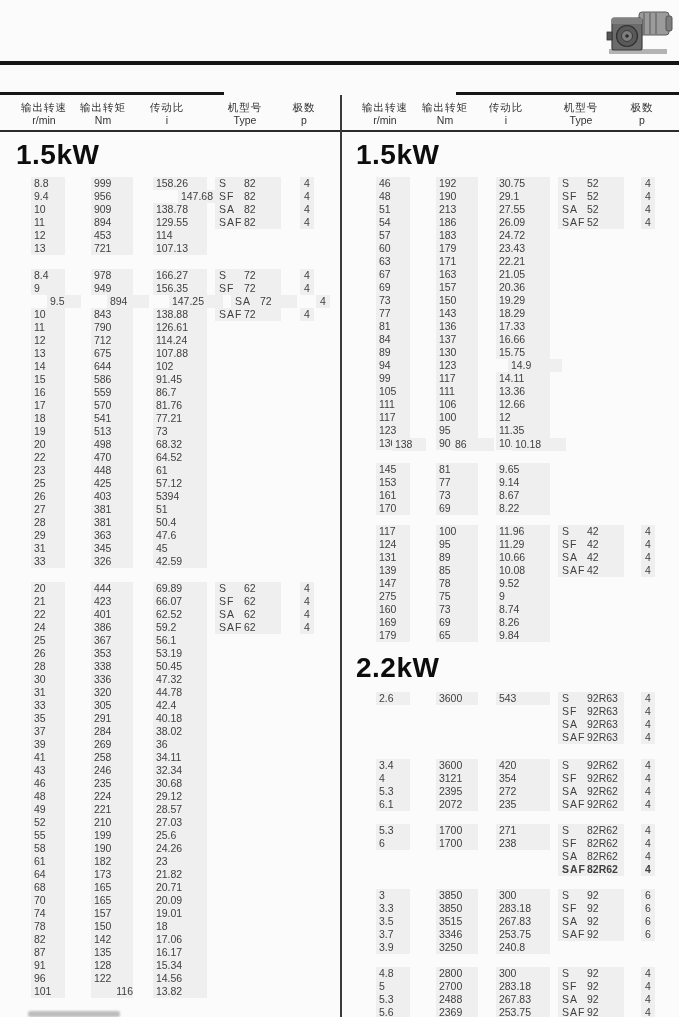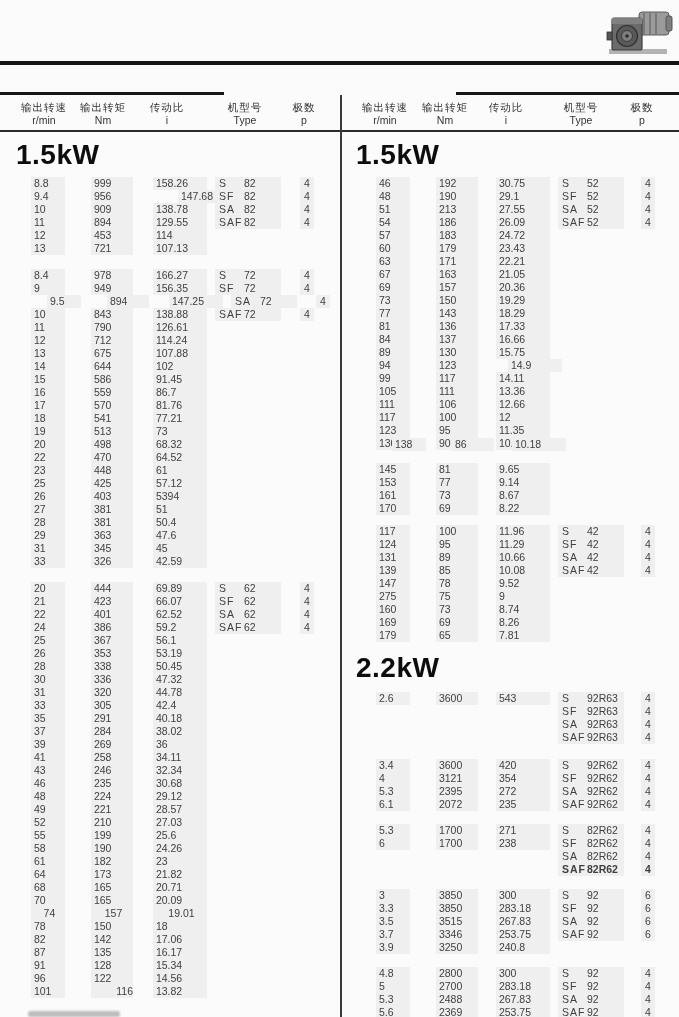--- a/index.html
+++ b/index.html
@@ -486,21 +486,21 @@
           <div class="cell tcell empty" style="left: 215px; width: 66px;"></div>
           <div class="cell pcellwrap empty pcell" style="left: 300px; width: 14px;"></div>
         </div>
         <div class="trow" style="top: 312px;">
           <div class="cell ncell" style="left: 31px; width: 34px;"> 70</div>
           <div class="cell nmcell" style="left: 91px; width: 42px;"> 165</div>
           <div class="cell icell" style="left: 153px; width: 54px;"> 20.09</div>
           <div class="cell tcell empty" style="left: 215px; width: 66px;"></div>
           <div class="cell pcellwrap empty pcell" style="left: 300px; width: 14px;"></div>
         </div>
-        <div class="trow" style="top: 325px; text-align: center;">
+        <div class="trow" style="top: 325px;">
           <div class="cell ncell" style="left: 31px; width: 34px;"> 74</div>
           <div class="cell nmcell" style="left: 91px; width: 42px;"> 157</div>
           <div class="cell icell" style="left: 153px; width: 54px;"> 19.01</div>
           <div class="cell tcell empty" style="left: 215px; width: 66px;"></div>
           <div class="cell pcellwrap empty pcell" style="left: 300px; width: 14px;"></div>
         </div>
         <div class="trow" style="top: 338px;">
           <div class="cell ncell" style="left: 31px; width: 34px;"> 78</div>
           <div class="cell nmcell" style="left: 91px; width: 42px;"> 150</div>
           <div class="cell icell" style="left: 153px; width: 54px;"> 18</div>
@@ -781,21 +781,21 @@
         <div class="trow" style="top: 91px;">
           <div class="cell ncell" style="left: 376px; width: 34px;"> 169</div>
           <div class="cell nmcell" style="left: 436px; width: 42px;"> 69</div>
           <div class="cell icell" style="left: 496px; width: 54px;"> 8.26</div>
           <div class="cell tcell empty" style="left: 558px; width: 66px;"></div>
           <div class="cell pcellwrap empty pcell" style="left: 641px; width: 14px;"></div>
         </div>
         <div class="trow" style="top: 104px;">
           <div class="cell ncell" style="left: 376px; width: 34px;"> 179</div>
           <div class="cell nmcell" style="left: 436px; width: 42px;"> 65</div>
-          <div class="cell icell" style="left: 496px; width: 54px;"> 7.81</div>
+          <div class="cell icell" style="left: 496px; width: 54px;"> 9.84</div>
           <div class="cell tcell empty" style="left: 558px; width: 66px;"></div>
           <div class="cell pcellwrap empty pcell" style="left: 641px; width: 14px;"></div>
         </div>
       </div>
       <div class="section-heading" style="left: 356px; top: 654px;">2.2kW</div>
       <div class="group" style="top: 692px;">
         <div class="trow" style="top: 0px;">
           <div class="cell ncell" style="left: 376px; width: 34px;"> 2.6</div>
           <div class="cell nmcell" style="left: 436px; width: 42px;"> 3600</div>
           <div class="cell icell" style="left: 496px; width: 54px;"> 543</div>

